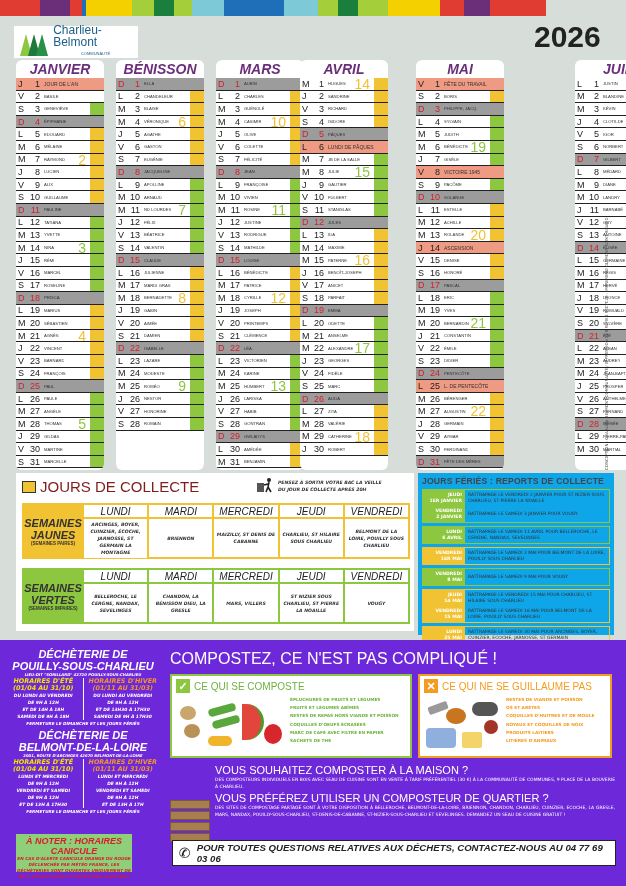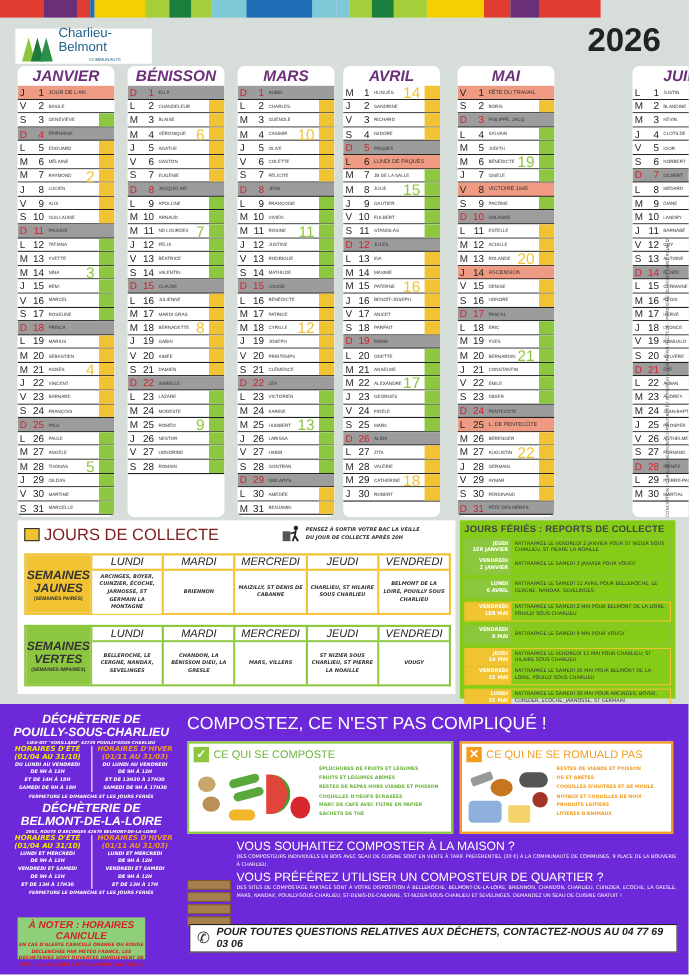--- a/index.html
+++ b/index.html
@@ -34,21 +34,21 @@
 .col-note{position:absolute;left:262px;top:6px;font-size:4.6px;font-style:italic;font-weight:bold;color:#333;line-height:7px}
 .walker{position:absolute;left:240px;top:4px;width:18px;height:16px}
 .grid{position:absolute;left:6px;width:388px;height:56px;display:flex}
 .grid .lbl{width:58px;display:flex;flex-direction:column;justify-content:center;align-items:center;font-family:"Liberation Sans",sans-serif;font-weight:bold;font-style:italic;color:#333}
 .grid .lbl .a{font-size:11px;line-height:12px}
 .grid .lbl .b{font-size:4.5px;font-style:normal}
 .grid .cells{flex:1;display:flex}
 .grid .cell{flex:1;display:flex;flex-direction:column;border-left:2px solid}
 .grid .cell .h{height:14px;text-align:center;font-style:italic;font-size:10px;line-height:14px;color:#222;font-family:"Liberation Sans",sans-serif}
 .grid .cell .v{flex:1;background:#fff;display:flex;align-items:center;justify-content:center;text-align:center;font-size:4.6px;font-style:italic;font-weight:bold;color:#333;line-height:7px;padding:2px}
-.feries{position:absolute;left:418px;top:473px;width:196px;height:162px;background:#84cc16}
+.feries{position:absolute;left:418px;top:473px;width:196px;height:162px;background:#0ea5e9}
 .fer-title{padding:3px 0 0 4px;font-family:"Liberation Sans",sans-serif;font-weight:bold;font-size:8.6px;color:#444;letter-spacing:0.2px}
 .fer-box{margin:3px 4px 0 4px;border:1.5px solid;display:flex;flex-direction:column}
 .fer-row{display:flex;min-height:15px}
 .fer-row .d{width:42px;font-size:4.6px;color:#fff;font-weight:bold;text-align:right;padding:2px 3px;line-height:6px;display:flex;flex-direction:column;justify-content:center}
 .fer-row .t{flex:1;font-size:4.5px;color:#333;padding:2px 3px;line-height:6px;display:flex;align-items:center}
 .bottom{position:absolute;left:0;top:640px;width:626px;height:246px;background:#6d28d9}
 .dech{position:absolute;left:4px;top:2px;width:158px;color:#fff;text-align:center;font-style:italic;font-weight:bold}
 .dech .big{font-family:"Liberation Sans",sans-serif;font-size:11px;line-height:12px}
 .dech .addr{font-size:3.8px;line-height:6px}
 .dech .cols{display:flex;font-size:4.4px;line-height:7px}
@@ -653,21 +653,21 @@
         <span class="s">AMÉDÉE</span>
         <span class="bar" style="background: rgb(241, 194, 50);"></span>
       </div>
       <div class="day">
         <span class="l">M</span>
         <span class="n">31</span>
         <span class="s">BENJAMIN</span>
         <span class="bar" style="background: rgb(241, 194, 50);"></span>
       </div>
     </div>
-    <div class="month" style="left: 296px;">
+    <div class="month" style="left: 284px;">
       <div class="mname">AVRIL</div>
       <div class="day">
         <span class="l">M</span>
         <span class="n">1</span>
         <span class="s">HUGUES</span>
         <span class="bar" style="background: rgb(241, 194, 50);"></span>
         <span class="wk" style="right: 18px; top: -2px; color: rgb(241, 194, 50);">14</span>
       </div>
       <div class="day">
         <span class="l">J</span>
@@ -1439,21 +1439,21 @@
         <li>RESTES DE REPAS HORS VIANDE ET POISSON</li>
         <li>COQUILLES D'OEUFS ÉCRASÉES</li>
         <li>MARC DE CAFÉ AVEC FILTRE EN PAPIER</li>
         <li>SACHETS DE THÉ</li>
       </ul>
   </div>
 
   <div class="box" style="left:418px;width:194px;border-color:#f39c1f">
     <div class="bh" style="color:#f39c1f">
         <span class="ico" style="background:#f39c1f">✕</span>
-        <span>CE QUI NE SE ROMUALD PAS</span>
+        <span>CE QUI NE SE GUILLAUME PAS</span>
       </div>
     <div class="pics" style="width:80px">
       <span style="left:2px;top:6px;width:20px;height:8px;background:#999;border-radius:2px;transform:rotate(-20deg)"></span>
       <span style="left:20px;top:10px;width:20px;height:16px;background:#c8751f"></span>
       <span style="left:46px;top:4px;width:26px;height:14px;background:#555;border-radius:10px"></span>
       <span style="left:0px;top:30px;width:30px;height:20px;background:#8fb0dd;border-radius:4px"></span>
       <span style="left:36px;top:34px;width:20px;height:16px;background:#f4d36b;border-radius:2px"></span>
       <span style="left:58px;top:22px;width:14px;height:14px;background:#a23429"></span>
     </div>
     <ul style="left:86px;top:20px;color:#f39c1f" id="no-list">

